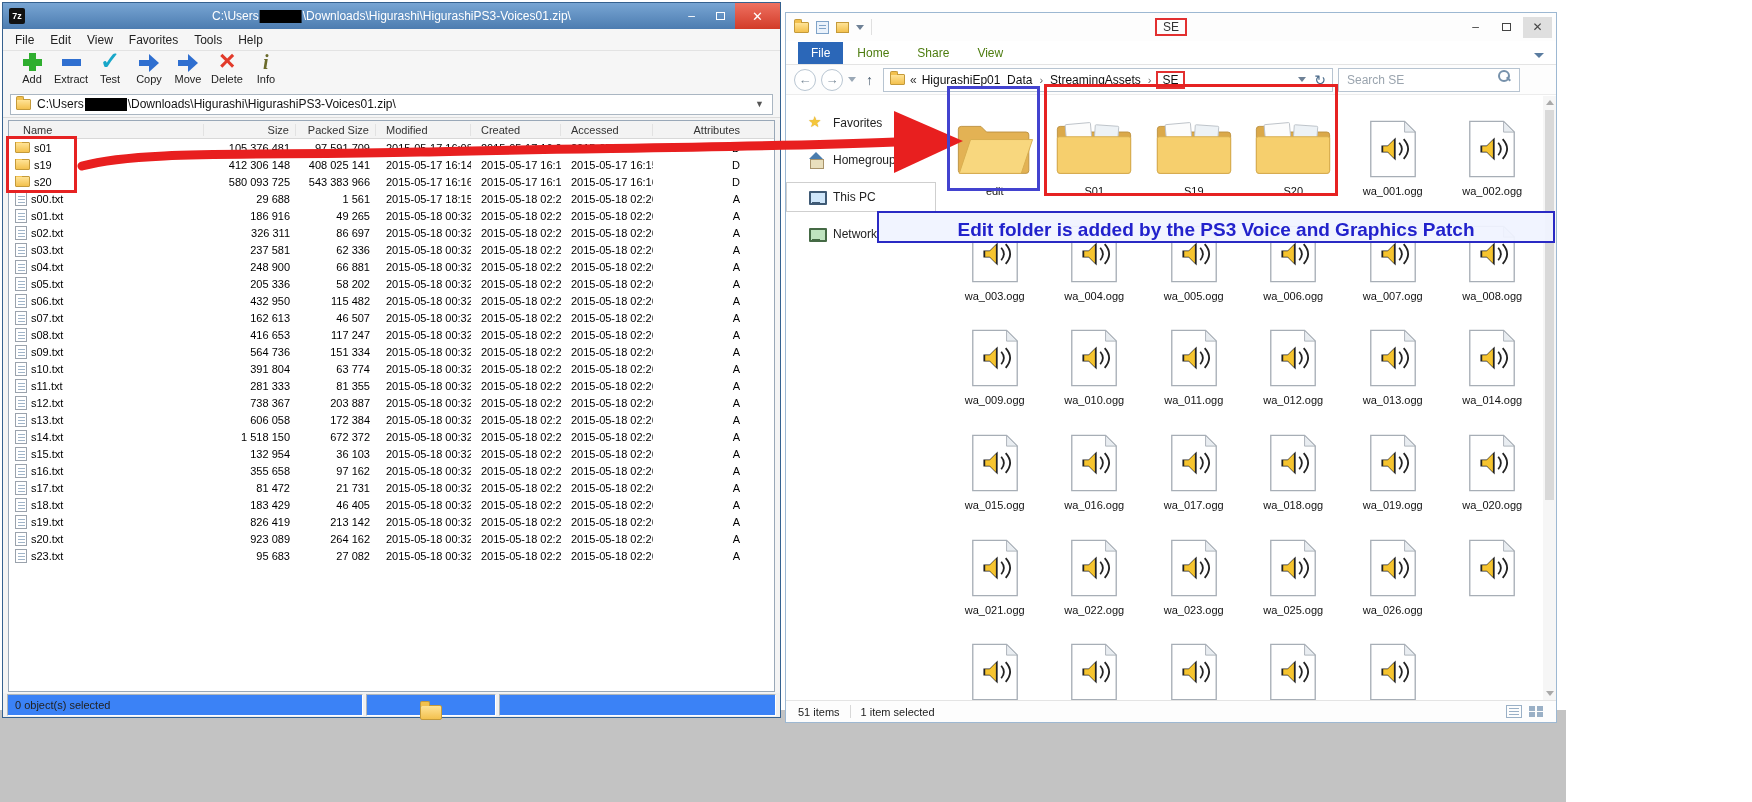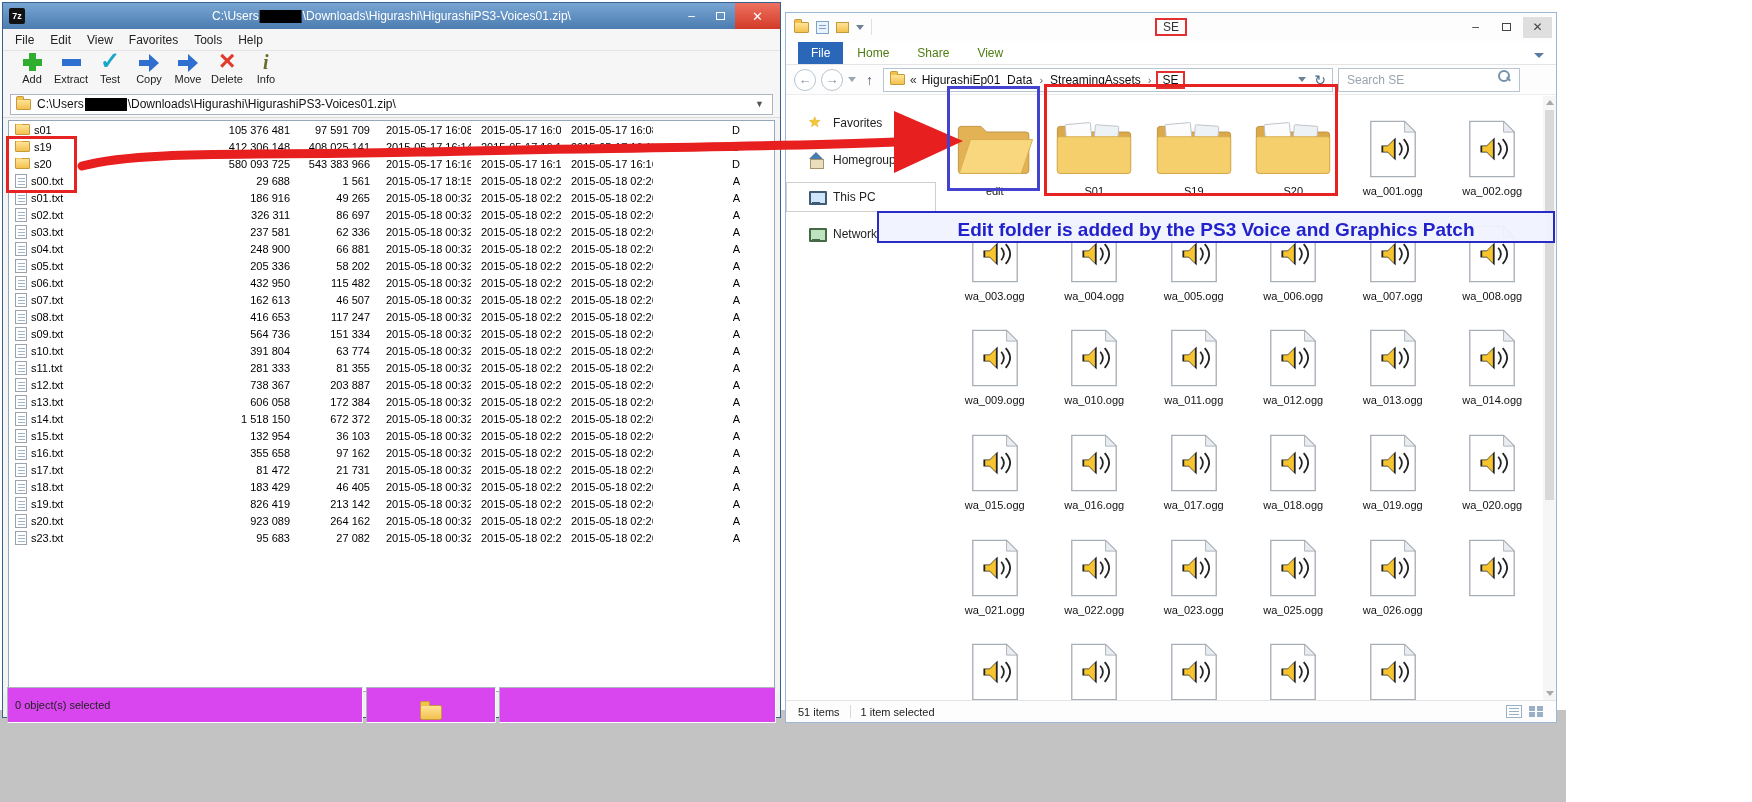--- a/index.html
+++ b/index.html
@@ -50,21 +50,21 @@
 .z-col.c0{padding-left:14px}
 .z-col.c1,.z-col.c2{text-align:right}
 .z-col.c3,.z-col.c4,.z-col.c5{padding-left:10px}
 .z-col.c6{text-align:right;padding-right:34px;border-right:none}
 .z-row{height:17px;font-size:11px;color:#000;align-items:center}
 .z-cell{padding:0 6px;white-space:nowrap;overflow:hidden;display:flex;align-items:center;gap:4px}
 .z-cell.c1,.z-cell.c2{justify-content:flex-end}
 .z-cell.c3,.z-cell.c4,.z-cell.c5{padding-left:10px}
 .z-cell.c6{justify-content:flex-end;padding-right:34px}
 .z-status{position:absolute;left:0;right:0;bottom:0;height:24px;background:#f0f0f0;display:flex;align-items:center;padding:2px 4px;gap:3px;font-size:11px;color:#222}
-.z-panel{height:36px;border:1px solid;border-color:#aeb6bd #fff #fff #aeb6bd;display:flex;align-items:center;padding:0 7px;background:#d946ef}
+.z-panel{height:22px;border:1px solid;border-color:#aeb6bd #fff #fff #aeb6bd;display:flex;align-items:center;padding:0 7px;background:#3b82f6}
 .z-panel.p1{width:356px}
 .z-panel.p2{width:130px}
 .z-panel.p3{flex:1}
 
 
 #ex-window{position:absolute;left:785px;top:12px;width:772px;height:711px;background:#fff;border:1px solid #9db8d2;z-index:1}
 .e-titlebar{height:28px;display:flex;align-items:center;position:relative;background:#fdfdfd}
 .e-qat{display:flex;align-items:center;gap:7px;margin-left:8px}
 .qat-ico2{width:13px;height:13px;border:1px solid #7fa3c8;background:#eaf2fb;position:relative}
 .qat-ico2::before{content:"";position:absolute;left:2px;top:3px;width:7px;height:1px;background:#7fa3c8;box-shadow:0 3px 0 #7fa3c8}
@@ -203,20 +203,29 @@
       <span class="ico-folder-sm"></span>
       <span class="addr-text">
           <span>C:\Users</span>
           <span class="redaction"></span>
           <span>\Downloads\Higurashi\HigurashiPS3-Voices01.zip\</span>
         </span>
       <span class="addr-drop">▼</span>
     </div>
   </div>
   <div class="z-list">
+    <div class="z-header" id="zip-cols">
+        <span class="z-col c0">Name</span>
+        <span class="z-col c1">Size</span>
+        <span class="z-col c2">Packed Size</span>
+        <span class="z-col c3">Modified</span>
+        <span class="z-col c4">Created</span>
+        <span class="z-col c5">Accessed</span>
+        <span class="z-col c6">Attributes</span>
+      </div>
     <div id="zip-rows">
         <div class="z-row">
           <span class="z-cell c0">
             <span class="ico-folder-sm"></span>
             <span>s01</span>
           </span>
           <span class="z-cell c1">105 376 481</span>
           <span class="z-cell c2">97 591 709</span>
           <span class="z-cell c3">2015-05-17 16:08</span>
           <span class="z-cell c4">2015-05-17 16:08</span>

